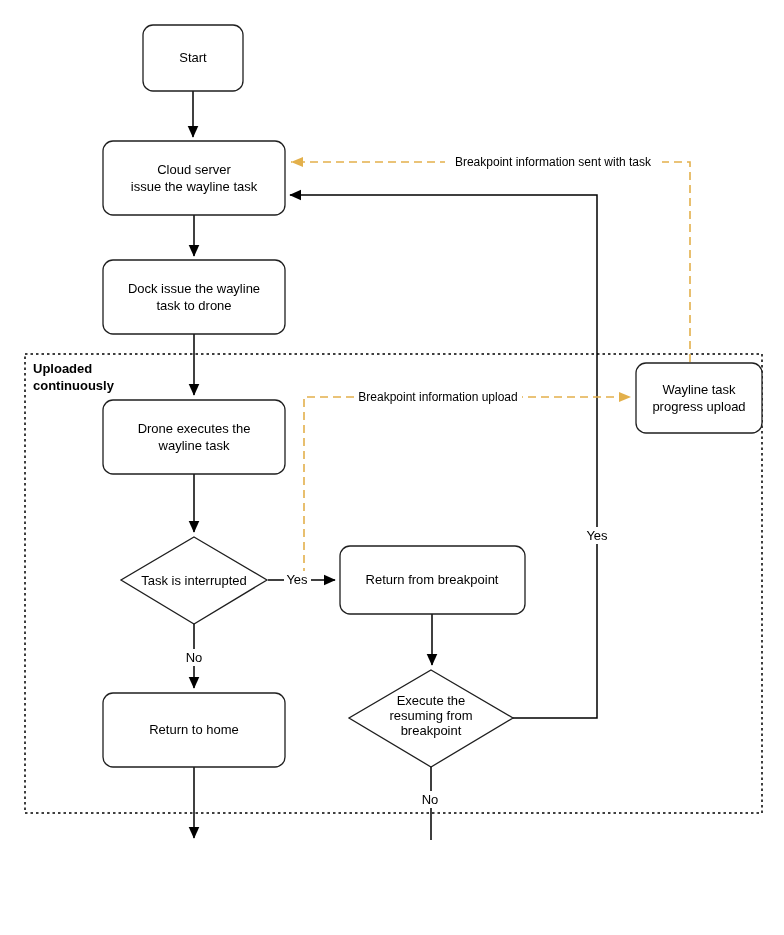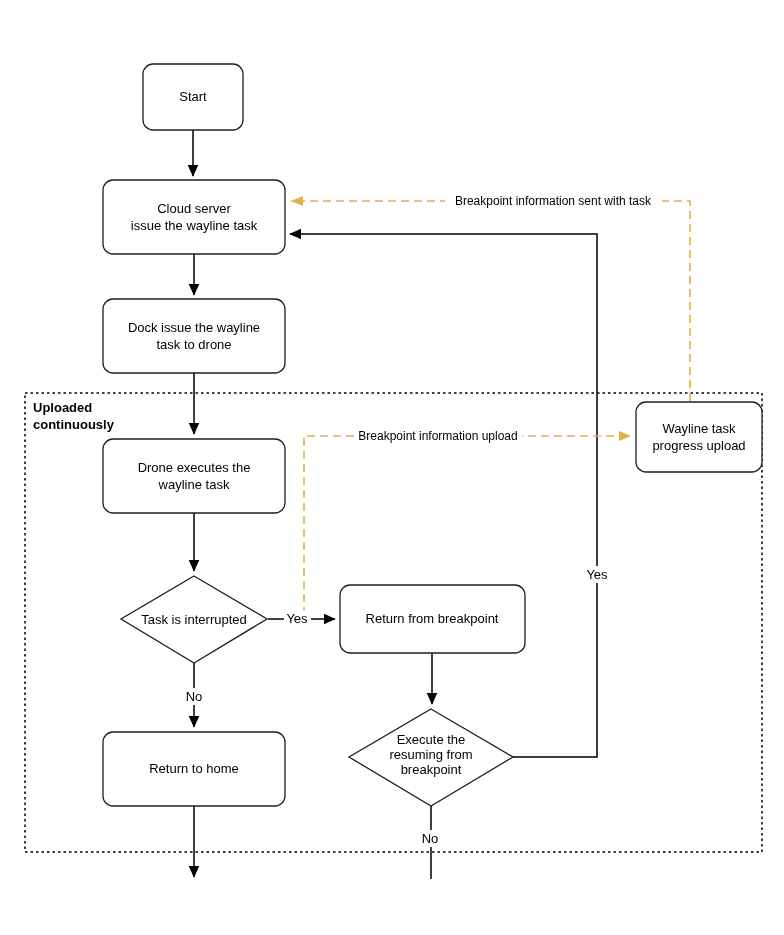--- a/index.html
+++ b/index.html
@@ -1,16 +1,16 @@
 <!DOCTYPE html>
 <html><head>
 <meta charset="utf-8">
 <style>
   html, body { margin: 0; padding: 0; background: #ffffff; }
-  .canvas { width: 784px; height: 840px; background: #ffffff; overflow: hidden; margin-top: 39px; }
+  .canvas { width: 784px; height: 840px; background: #ffffff; overflow: hidden; }
   svg { display: block; }
   text { font-family: "Liberation Sans", "DejaVu Sans", sans-serif; fill: #000000; }
   .node-label { font-size: 13px; }
   .edge-label { font-size: 13px; }
   .annotation-label { font-size: 12px; }
   .region-label { font-size: 13px; font-weight: bold; }
   .node { fill: #ffffff; stroke: #1f1f1f; stroke-width: 1.3; }
   .edge { stroke: #000000; stroke-width: 1.5; fill: none; }
   .dash-edge { stroke-width: 1.6; fill: none; stroke-dasharray: 8 5; }
   .region-border { fill: none; stroke: #000000; stroke-width: 1.5; stroke-dasharray: 2.5 3; }

